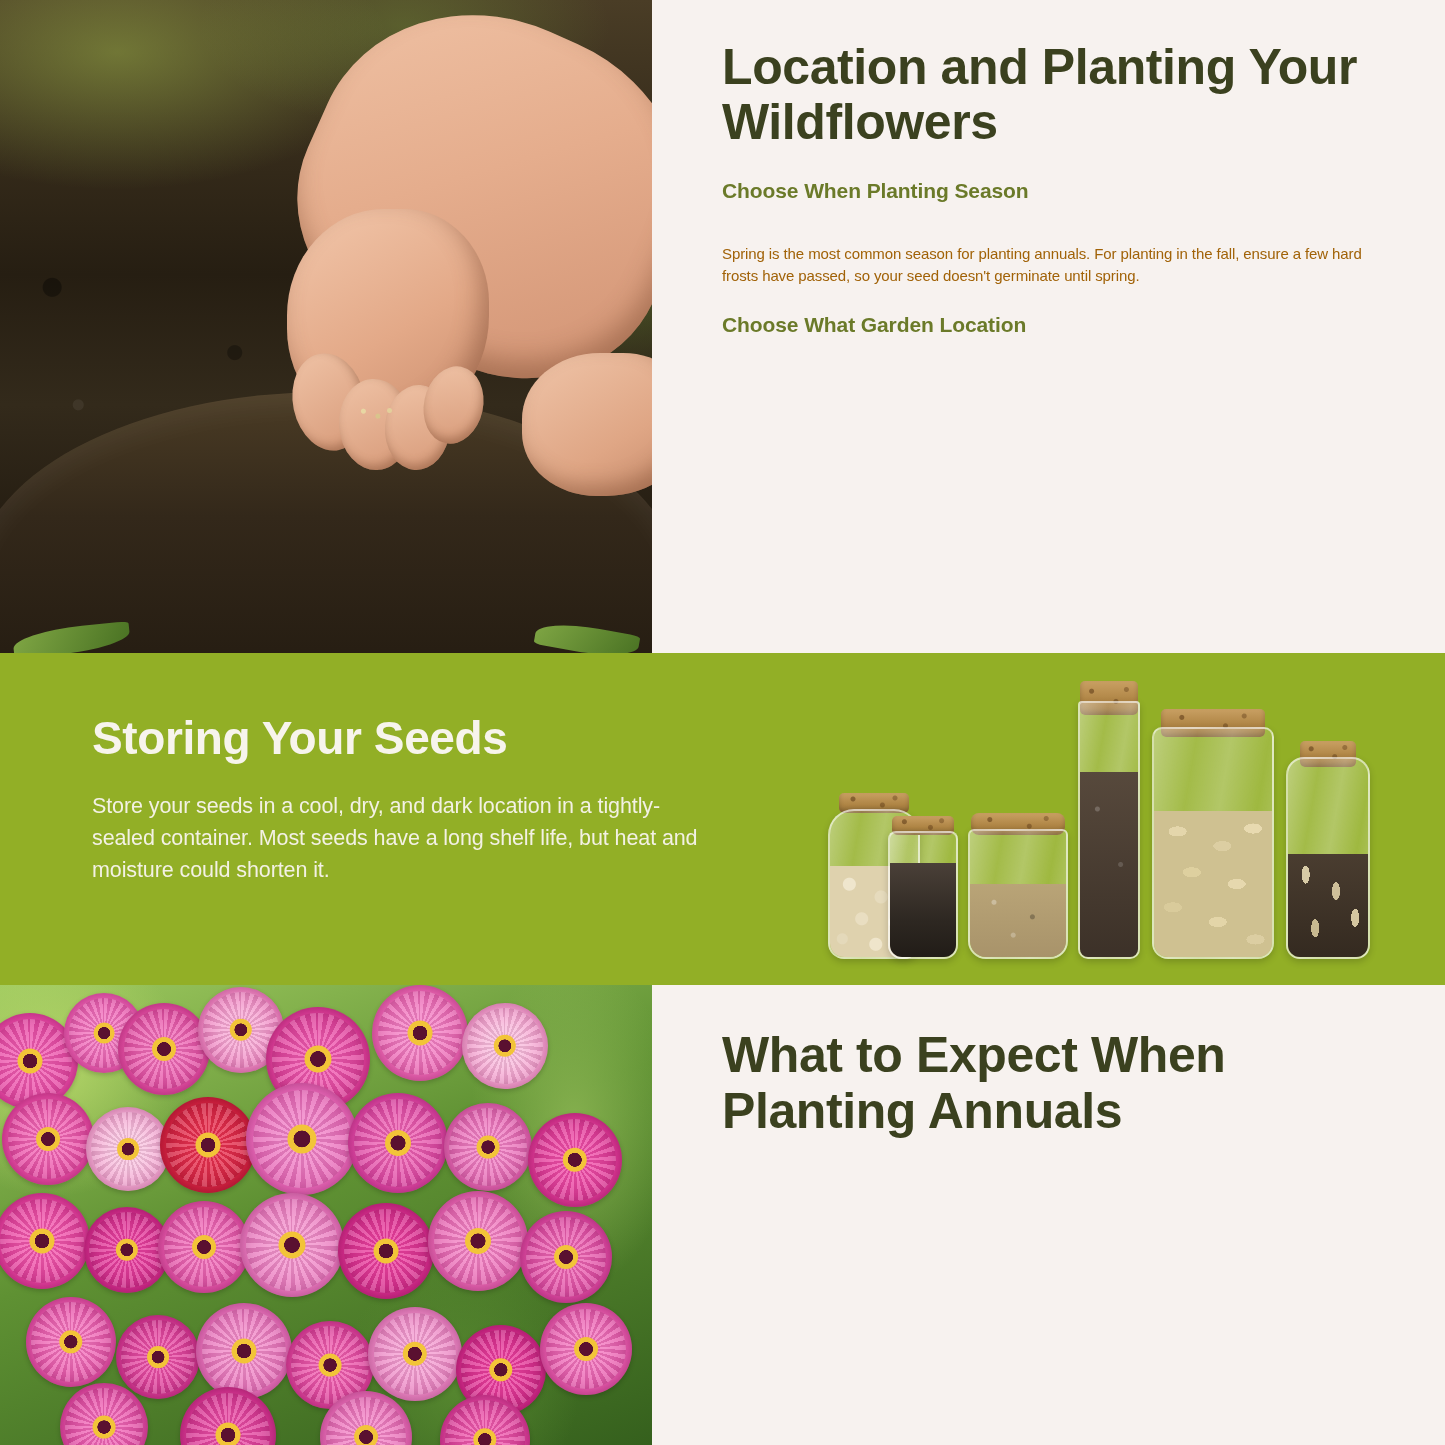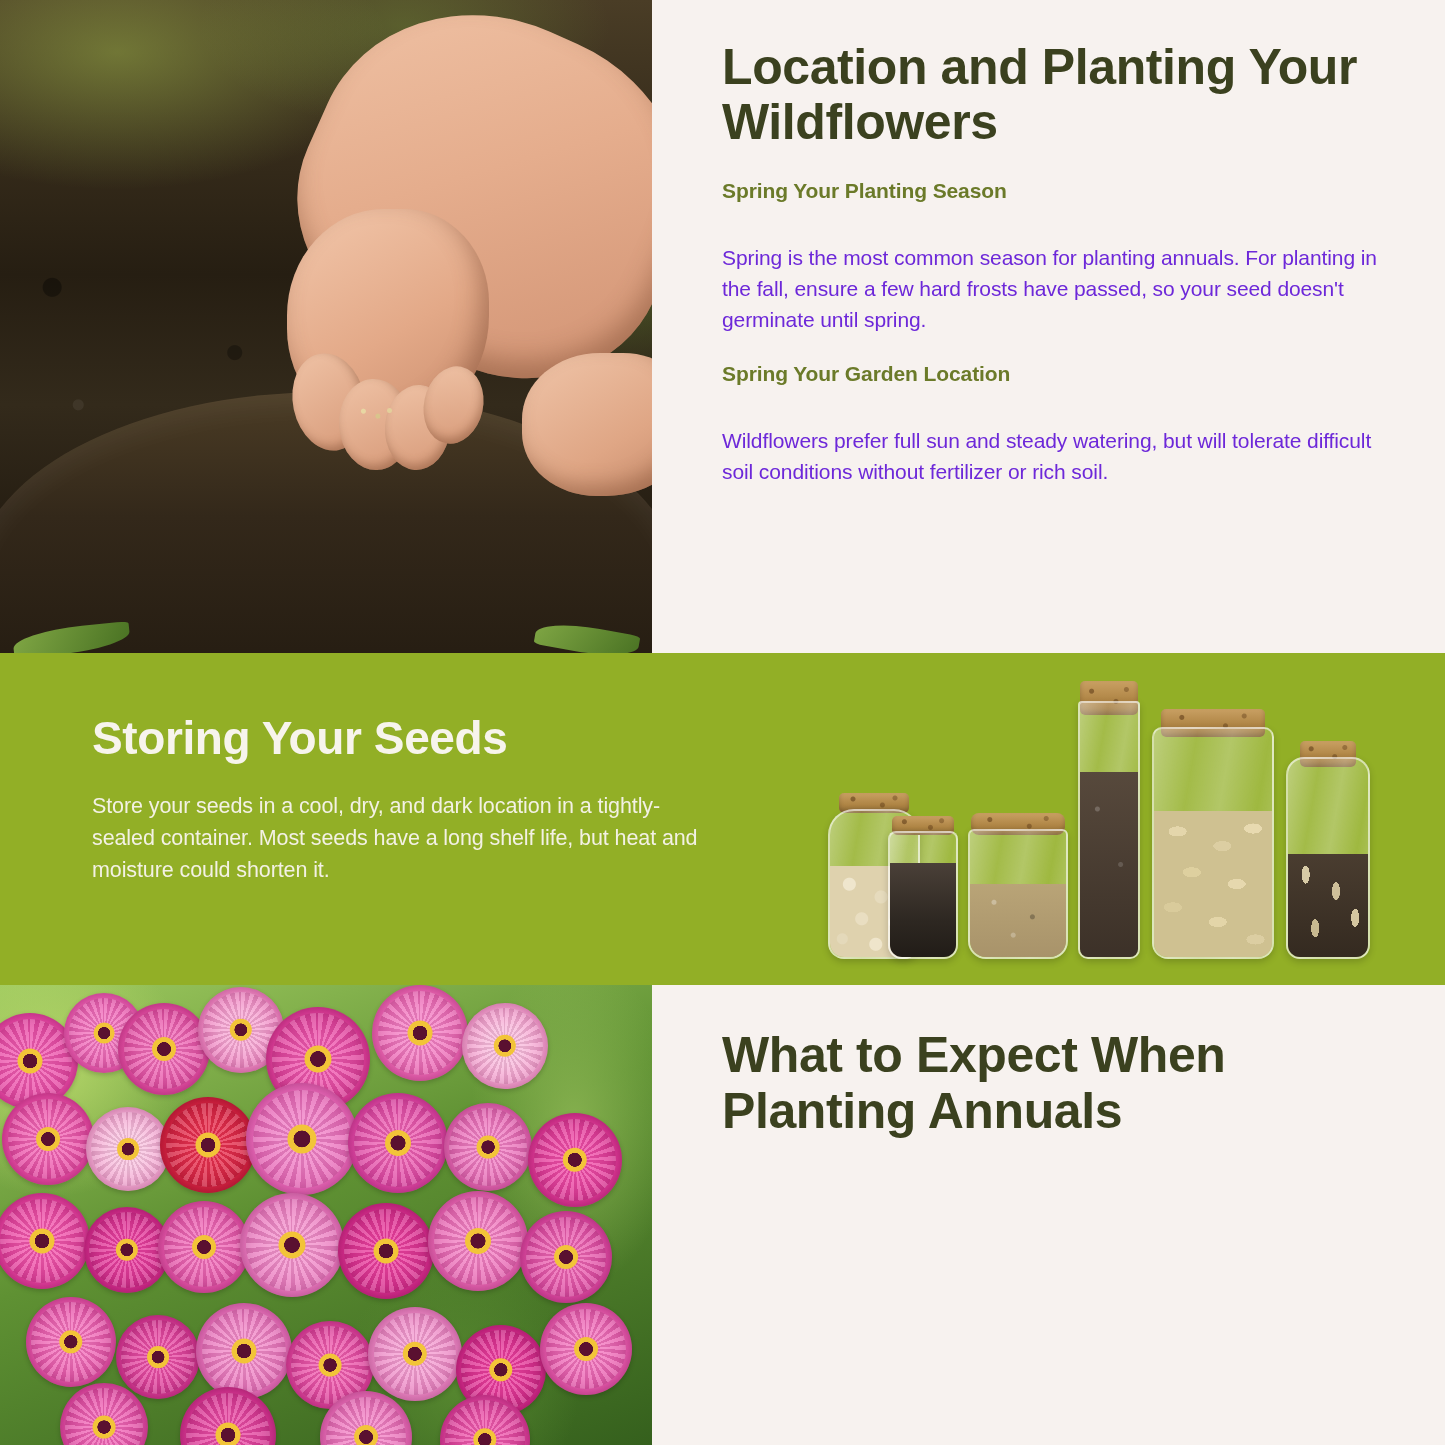--- a/index.html
+++ b/index.html
@@ -95,21 +95,21 @@
   }
   h1.title{
     color:#3B411F; font-size:50px; line-height:1.10; font-weight:700;
     letter-spacing:-.4px; margin-bottom:28px;
   }
   .sub{
     color:#6B7A29; font-size:21px; font-weight:700; line-height:1.2;
     margin-bottom:3px; letter-spacing:-.1px;
   }
   .body{
-    color:#6d28d9; font-size:21px; line-height:1.47; letter-spacing:-.1px;margin-top:40px;
+    color:#a16207; font-size:15px; line-height:1.47; letter-spacing:-.1px;margin-top:40px;
   }
   .blk{ margin-bottom:25px; }
   .blk:last-child{ margin-bottom:0; }
 
   
   .sec-green{
     position:absolute; left:0; top:653px; width:1445px; height:332px;
     background:#92AF26; overflow:hidden;
   }
   .green-txt{ position:absolute; left:92px; top:60px; width:625px; }
@@ -228,27 +228,26 @@
       <div class="seeds"></div>
       <div class="hand2"></div>
       <div class="leaf lf3"></div>
       <div class="leaf lf4"></div>
     </div>
 
     <div class="txt-top">
       <h1 class="title">Location and Planting Your Wildflowers</h1>
 
       <div class="blk">
-        <div class="sub">Spring Your Planting Season</div>
+        <div class="sub">Choose When Planting Season</div>
         <div class="body">Spring is the most common season for planting annuals. For planting in the fall, ensure a few hard frosts have passed, so your seed doesn't germinate until spring.</div>
       </div>
 
       <div class="blk">
-        <div class="sub">Spring Your Garden Location</div>
-        <div class="body">Wildflowers prefer full sun and steady watering, but will tolerate difficult soil conditions without fertilizer or rich soil.</div>
+        <div class="sub">Choose What Garden Location</div>
       </div>
 
     </div>
   </div>
 
   <div class="sec-green">
     <div class="green-txt">
       <h2 class="title2">Storing Your Seeds</h2>
       <div class="body-light">Store your seeds in a cool, dry, and dark location in a tightly-sealed container. Most seeds have a long shelf life, but heat and moisture could shorten it.</div>
     </div>

